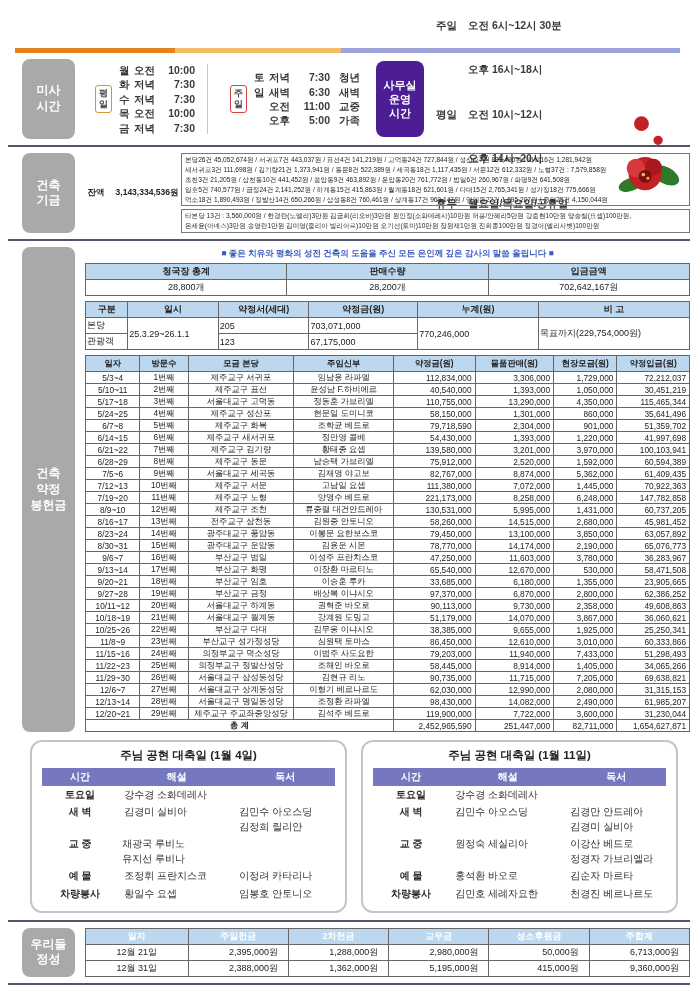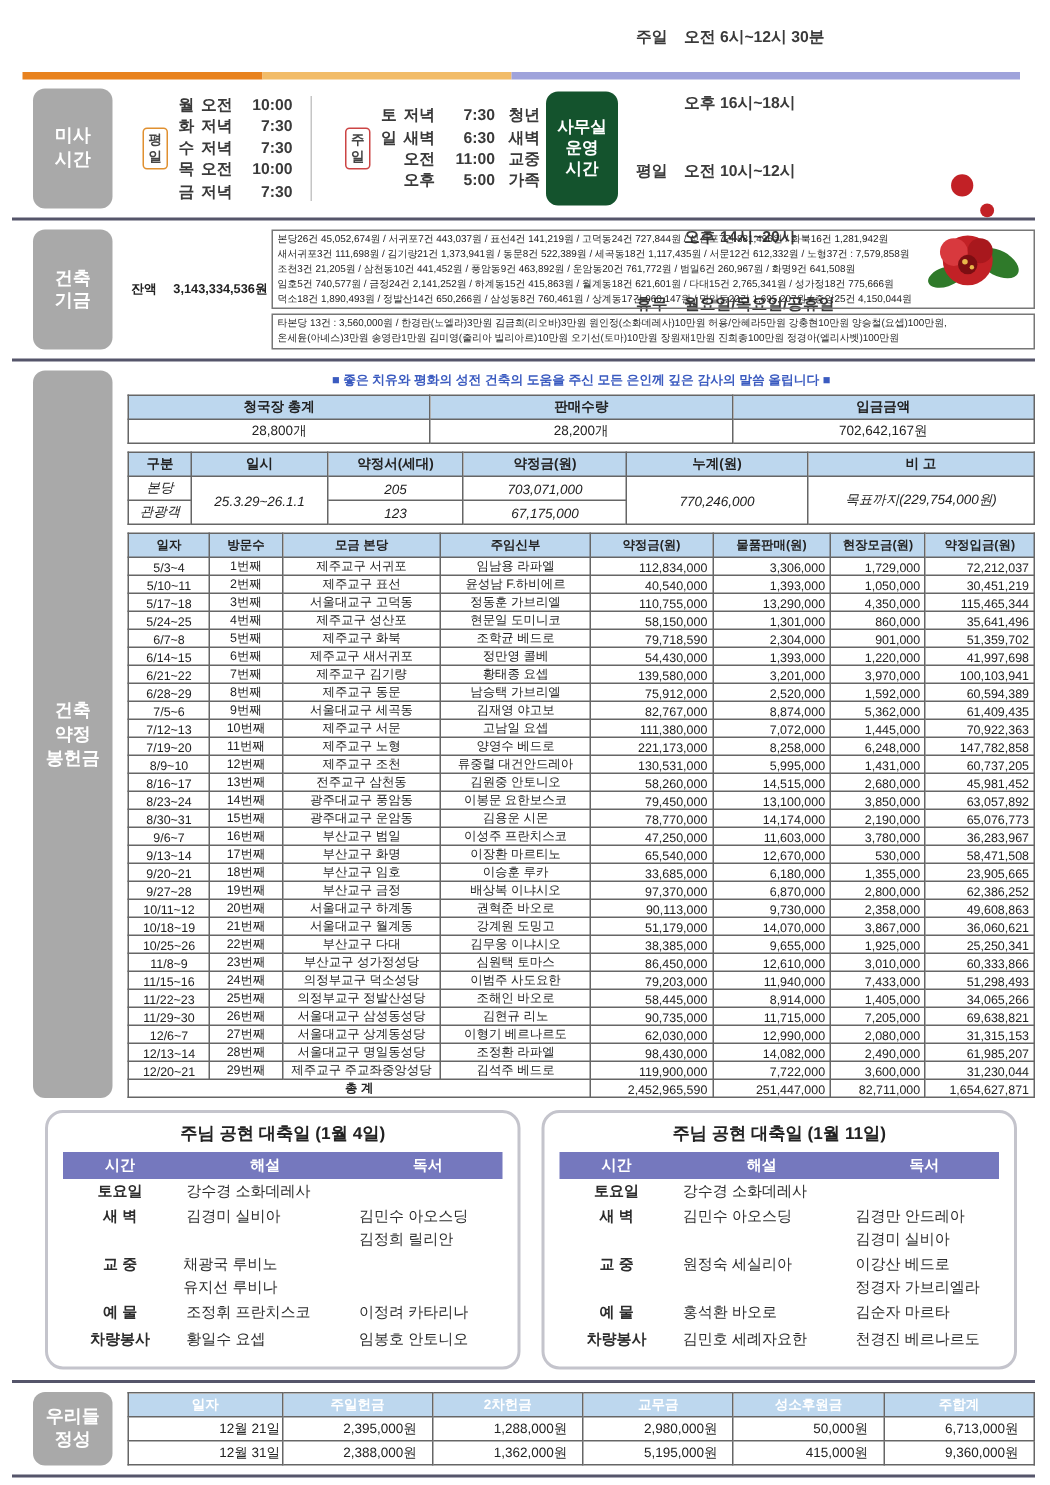--- a/index.html
+++ b/index.html
@@ -32,21 +32,21 @@
          border-radius:3px; font-size:9px; font-weight:bold; padding:2px 3px; line-height:1.2; color:#444; }
   .tag-weekday { border:1.5px solid #E09030; }
   .tag-sunday  { border:1.5px solid #CC4444; }
   .m-rows { margin-left:7px; font-size:10.5px; font-weight:bold; color:#3a3a3a; }
   .m-row { display:flex; line-height:14.4px; }
   .m-day { width:15px; }
   .m-part { width:27px; }
   .m-time { width:34px; text-align:right; }
   .m-name { margin-left:9px; }
   .vdiv { border-left:1px solid #c5c5c5; align-self:stretch; margin:3px 12px; }
-  .office-label { width:48px; min-width:48px; margin-left:4px; background:#14532d; border-radius:8px;
+  .office-label { width:48px; min-width:48px; margin-left:16px; background:#4c1d95; border-radius:8px;
                   color:#fff; font-weight:bold; font-size:11px; line-height:1.3; display:flex;
                   flex-direction:column; align-items:center; justify-content:center; align-self:stretch; }
   .o-rows { margin-left:12px; font-size:10.5px; font-weight:bold; color:#3a3a3a; }
   .o-row { display:flex; line-height:14.4px;margin-top:30px; }
   .o-k { width:32px; }
   .flower { position:absolute; right:16px; top:58px; }
 
   
   .sec-fund { min-height:72px; }
   .fund-balance { width:96px; min-width:96px; display:flex; align-items:center; justify-content:center;
@@ -59,21 +59,21 @@
   .pledge-content { flex:1; display:flex; flex-direction:column; }
   .thanks { text-align:center; color:#3B5BC0; font-weight:bold; font-size:8.5px; margin:1px 0 3px; }
   table.tbl { border-collapse:collapse; width:100%; table-layout:fixed; }
   table.tbl th, table.tbl td { border:1px solid #666; overflow:hidden; white-space:nowrap; }
   table.tbl th { background:#BDD7EE; font-weight:bold; }
   .t-cheong { font-size:9px; margin-bottom:5px; }
   .t-cheong th { height:13px; }
   .t-cheong td { height:13px; text-align:center; }
   .t-sum { font-size:9px; margin-bottom:5px; }
   .t-sum th { height:13px; }
-  .t-sum td { height:13px; text-align:center;font-style:italic; }
+  .t-sum td { height:13px; text-align:left; }
   .t-big { font-size:8.3px; }
   .t-big th { height:13px; }
   .t-big td { height:11px; padding:0 3px; }
   .t-big tbody td:nth-child(-n+4) { text-align:center; }
   .t-big tbody td:nth-child(n+5) { text-align:right; }
   .t-big tfoot td.total-cell { text-align:center; font-weight:bold; }
   .t-big tfoot td.num { text-align:right; }
 
   
   .epi-wrap { display:flex; gap:14px; padding:5px 22px 4px 30px; }
@@ -84,21 +84,21 @@
   .epi-row { display:grid; grid-template-columns:26% 40% 34%; font-size:10px; color:#2c2c2c;
              padding:1.5px 0; line-height:1.45; }
   .epi-time { text-align:center; font-weight:bold; }
   .epi-com { padding-left:6px; }
   .epi-readers { padding-left:4px; }
 
   
   .t-offer { font-size:9px; }
   .t-offer th { background:#7578BE; color:#fff; border:1px solid #666; height:13px; }
   .t-offer td { height:13px; border:1px solid #666; }
-  .t-offer td:first-child { text-align:right; }
+  .t-offer td:first-child { text-align:center; }
   .t-offer td:nth-child(n+2) { text-align:right; padding-right:10px; }
 </style>
 </head>
 <body>
 
 <div class="topbar">
   <span class="seg1"></span>
   <span class="seg2"></span>
   <span class="seg3"></span>
 </div>

